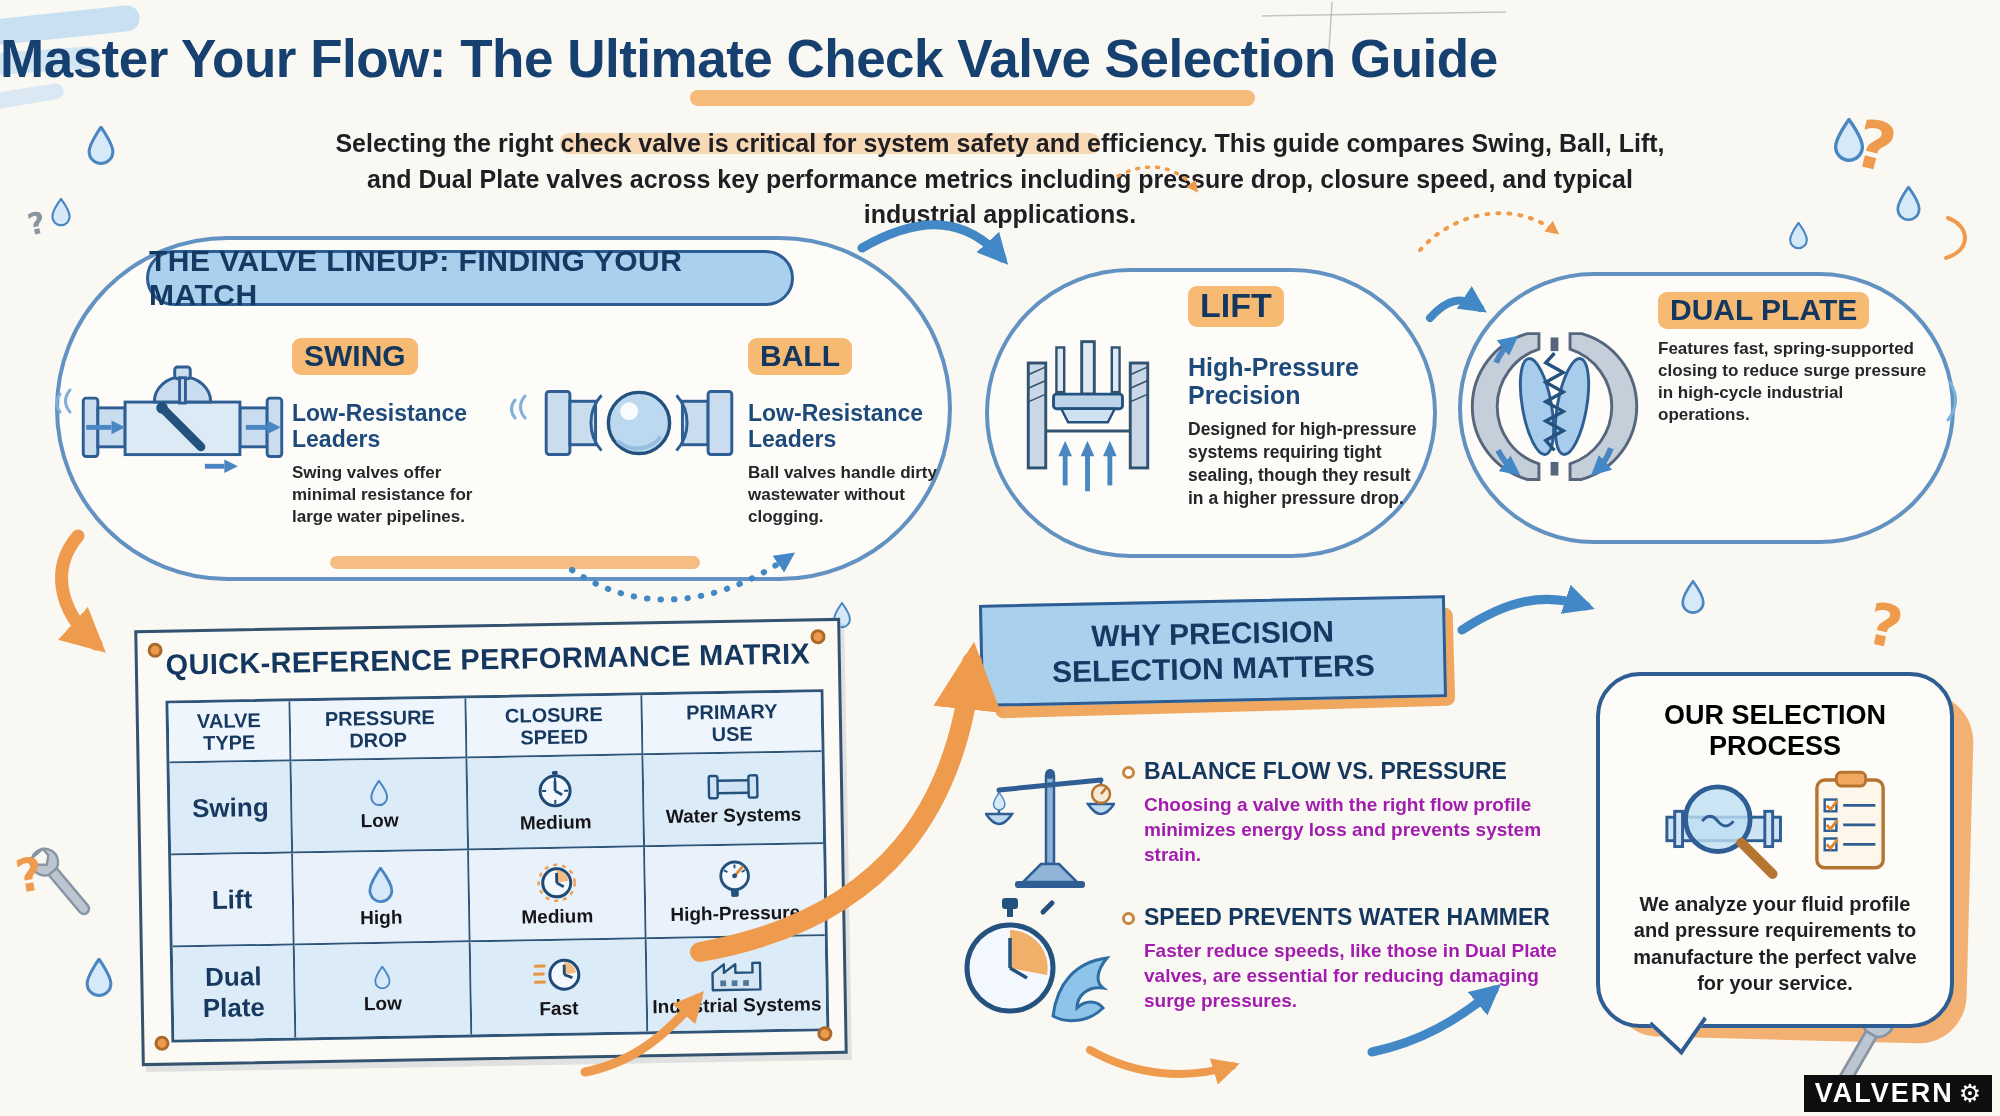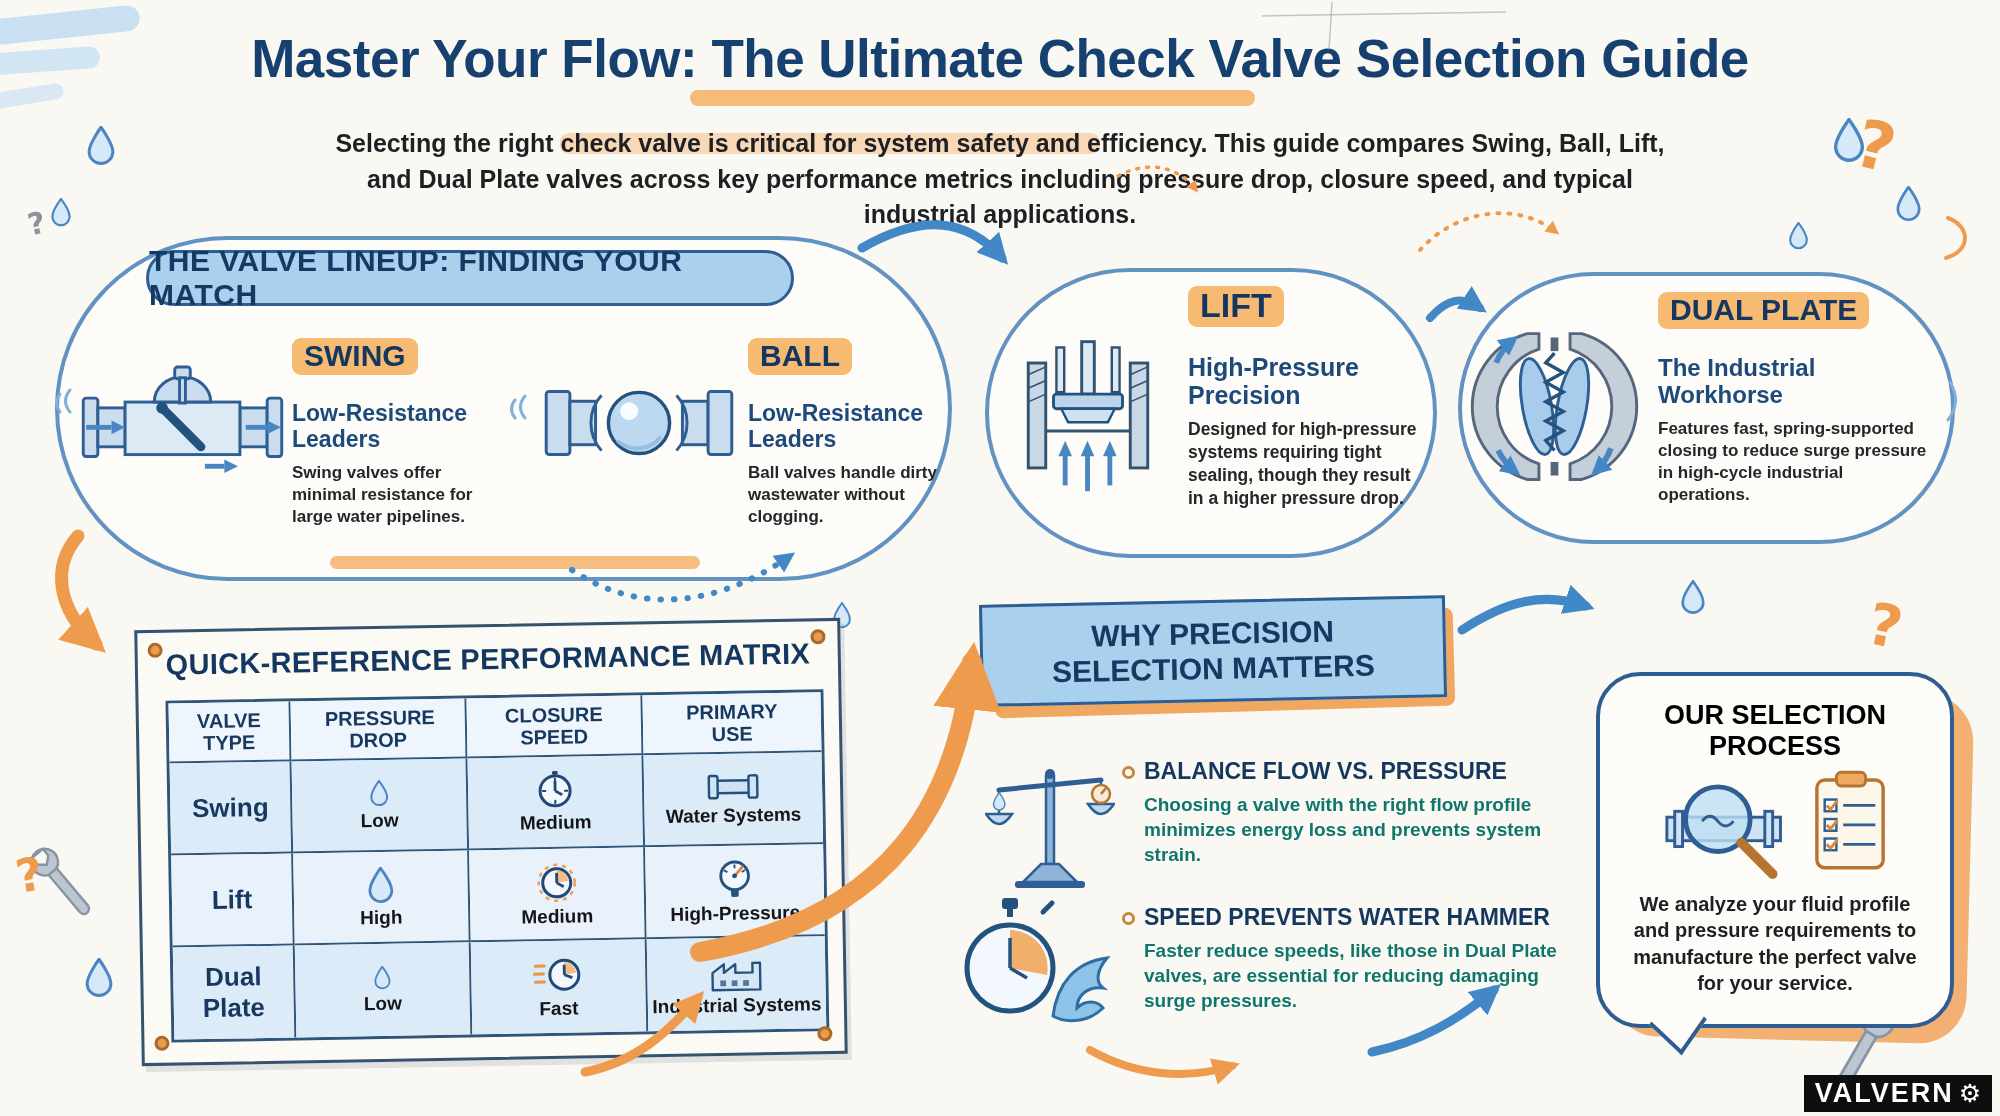--- a/index.html
+++ b/index.html
@@ -1,19 +1,19 @@
 <!DOCTYPE html>
 <html><head>
 <meta charset="utf-8">
 <style>
   *{margin:0;padding:0;box-sizing:border-box}
   body{background:#e8e4dc;font-family:"Liberation Sans","DejaVu Sans",sans-serif}
   .page{position:relative;width:2000px;height:1116px;background:#faf8f2;overflow:hidden}
   .abs{position:absolute}
-  .title{position:absolute;left:0;top:28px;width:100%;text-align:center;font-size:53px;font-weight:800;color:#16406f;letter-spacing:-.5px;z-index:2}
+  .title{position:absolute;left:0;top:28px;width:100%;text-align:left;font-size:53px;font-weight:800;color:#16406f;letter-spacing:-.5px;z-index:2}
   .intro{position:absolute;left:330px;top:126px;width:1340px;text-align:center;font-size:25px;font-weight:700;color:#1f1f23;line-height:1.42;z-index:2}
   .bubble{position:absolute;border:4px solid #6292c2;background:rgba(255,255,255,.55);z-index:1}
   .pill{position:absolute;background:#a9d0ec;border:3.5px solid #2d5d92;border-radius:30px;display:flex;align-items:center;justify-content:center;font-size:30px;font-weight:800;color:#143a64;letter-spacing:.5px;z-index:2}
   .vtext{position:absolute;z-index:2}
   .vname{display:inline-block;background:#f6ba72;border-radius:9px;padding:1px 12px 3px;font-weight:800;color:#14375f;font-size:30px;line-height:1.1}
   .vsub{font-weight:800;color:#1d4a7b;line-height:1.12;margin-top:26px}
   .vdesc{font-weight:700;color:#26262a;line-height:1.3;margin-top:9px}
   .icon-wrap{position:absolute;z-index:2}
   .matrix-card{position:absolute;background:#fcfaf5;border:3px solid #33536f;box-shadow:4px 6px 0 rgba(80,100,130,.15);transform:rotate(-1deg);z-index:2}
   .pin{position:absolute;width:15px;height:15px;border-radius:50%;background:#ec9a4b;border:3px solid #a96a2b;z-index:3}
@@ -22,21 +22,21 @@
   .mc{border-right:2.5px solid #2f5579;border-bottom:2.5px solid #2f5579;display:flex;flex-direction:column;align-items:center;justify-content:center;gap:4px;text-align:center}
   .mc.c4{border-right:none}
   .mc.rlast{border-bottom:none}
   .rowhead{background:#eef5fc}.rowa{background:#dcebf8}.rowb{background:#e9f1fa}
   .mhead{font-size:20px;font-weight:800;color:#17395f;line-height:1.12;max-width:106px}
   .mvalve{font-size:26px;font-weight:800;color:#17395f}
   .mlabel{font-size:19px;font-weight:800;color:#16161a;line-height:1.05}
   .banner{position:absolute;background:#a9d0ec;border:3.5px solid #2d5d92;display:flex;align-items:center;justify-content:center;text-align:center;font-size:30px;font-weight:800;color:#143a64;line-height:1.18;padding:0 34px;z-index:2}
   .bullet{position:absolute;width:13px;height:13px;border:3px solid #c8853c;background:#fff;border-radius:50%;z-index:2}
   .point-title{position:absolute;font-size:23px;font-weight:800;color:#14375f;z-index:2}
-  .point-desc{position:absolute;font-size:19px;font-weight:700;color:#0f766e;line-height:1.32;z-index:2}
+  .point-desc{position:absolute;font-size:19px;font-weight:700;color:#a21caf;line-height:1.32;z-index:2}
   .process-bubble{position:absolute;background:#fefcf8;border:4px solid #2d5d92;border-radius:44px;text-align:center;padding:24px 26px 0;z-index:2}
   .process-title{font-size:27px;font-weight:800;color:#000000;line-height:1.15}
   .process-icons{display:flex;justify-content:center;align-items:flex-start;gap:10px;margin-top:8px}
   .process-desc{font-size:20px;font-weight:700;color:#1f1f23;line-height:1.32;margin-top:8px}
   .bubble-tail{position:absolute;width:44px;height:44px;background:#fefcf8;border-left:4px solid #2d5d92;border-bottom:4px solid #2d5d92;transform:rotate(-55deg) skew(-8deg);z-index:3}
   .logo{position:absolute;background:#0e0e0e;display:flex;align-items:center;justify-content:center;gap:5px;z-index:5}
   .logo-text{color:#fff;font-size:27px;font-weight:800;letter-spacing:2px}
   .logo-gear{color:#fff;font-size:25px;line-height:1;font-family:"DejaVu Sans",sans-serif}
   .qmark{position:absolute;font-weight:800;z-index:2;font-family:"DejaVu Sans",sans-serif}
   .stroke{position:absolute;background:#b7d8f1;z-index:0}
@@ -179,21 +179,20 @@
       <polyline points="90,42 81,52 99,62 81,72 99,82 81,92 99,102 81,112 99,122 81,132 90,142" fill="none" stroke="#24527e" stroke-width="3.5"></polyline>
       <rect x="86" y="26" width="8" height="14" fill="#55667d"></rect>
       <rect x="86" y="154" width="8" height="14" fill="#55667d"></rect>
       <path d="M30 52 a60 60 0 0 1 18 -24" fill="none" stroke="#4a86c2" stroke-width="6" marker-end="url(#ah-b)"></path>
       <path d="M32 142 a60 60 0 0 0 18 22" fill="none" stroke="#4a86c2" stroke-width="6" marker-end="url(#ah-b)"></path>
       <path d="M148 140 a60 60 0 0 1 -16 24" fill="none" stroke="#4a86c2" stroke-width="6" marker-end="url(#ah-b)"></path>
     </svg>
   </div>
   <div class="vtext" style="left:1658px;top:292px;width:285px">
     <span class="vname">DUAL PLATE</span>
-    <div class="vsub" style="font-size:24px;width:200px">The Industrial Workhorse</div>
     <div class="vdesc" style="font-size:17px;width:280px">Features fast, spring-supported closing to reduce surge pressure in high-cycle industrial operations.</div>
   </div>
 
   <div class="matrix-card" style="left:138px;top:624px;width:706px;height:436px">
     <div class="pin" style="left:10px;top:10px"></div>
     <div class="pin" style="right:12px;top:8px"></div>
     <div class="pin" style="left:10px;bottom:12px"></div>
     <div class="pin" style="right:12px;bottom:10px"></div>
     <div class="matrix-title">QUICK-REFERENCE PERFORMANCE MATRIX</div>
     <div class="mtable" style="left:27px;top:68px;grid-template-columns:122px 176px 176px 178px;grid-template-rows:60px 92px 92px 92px">

